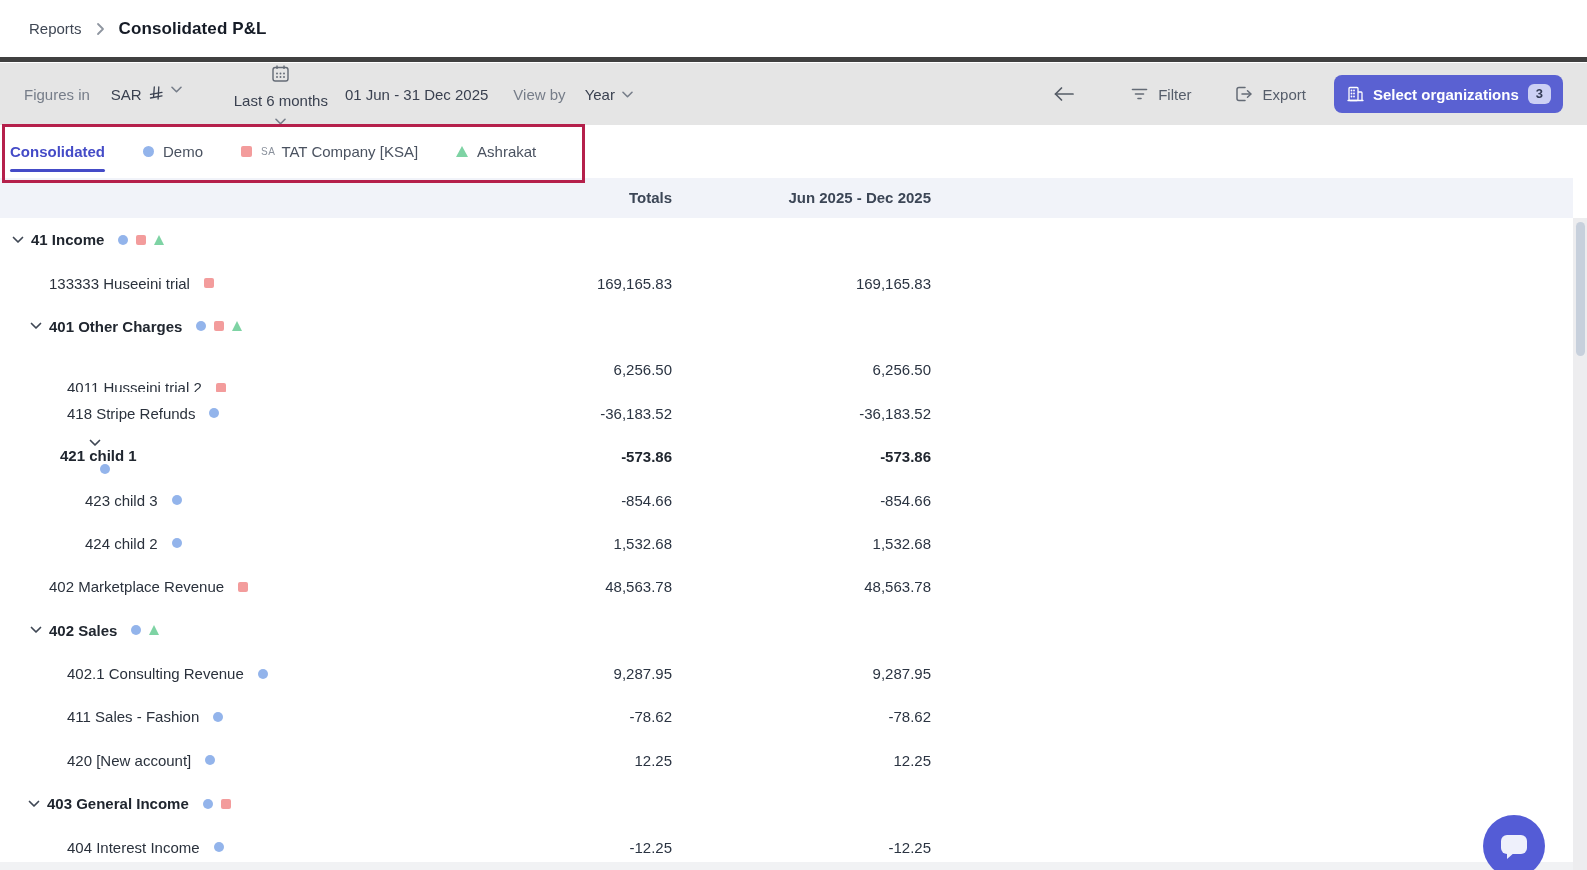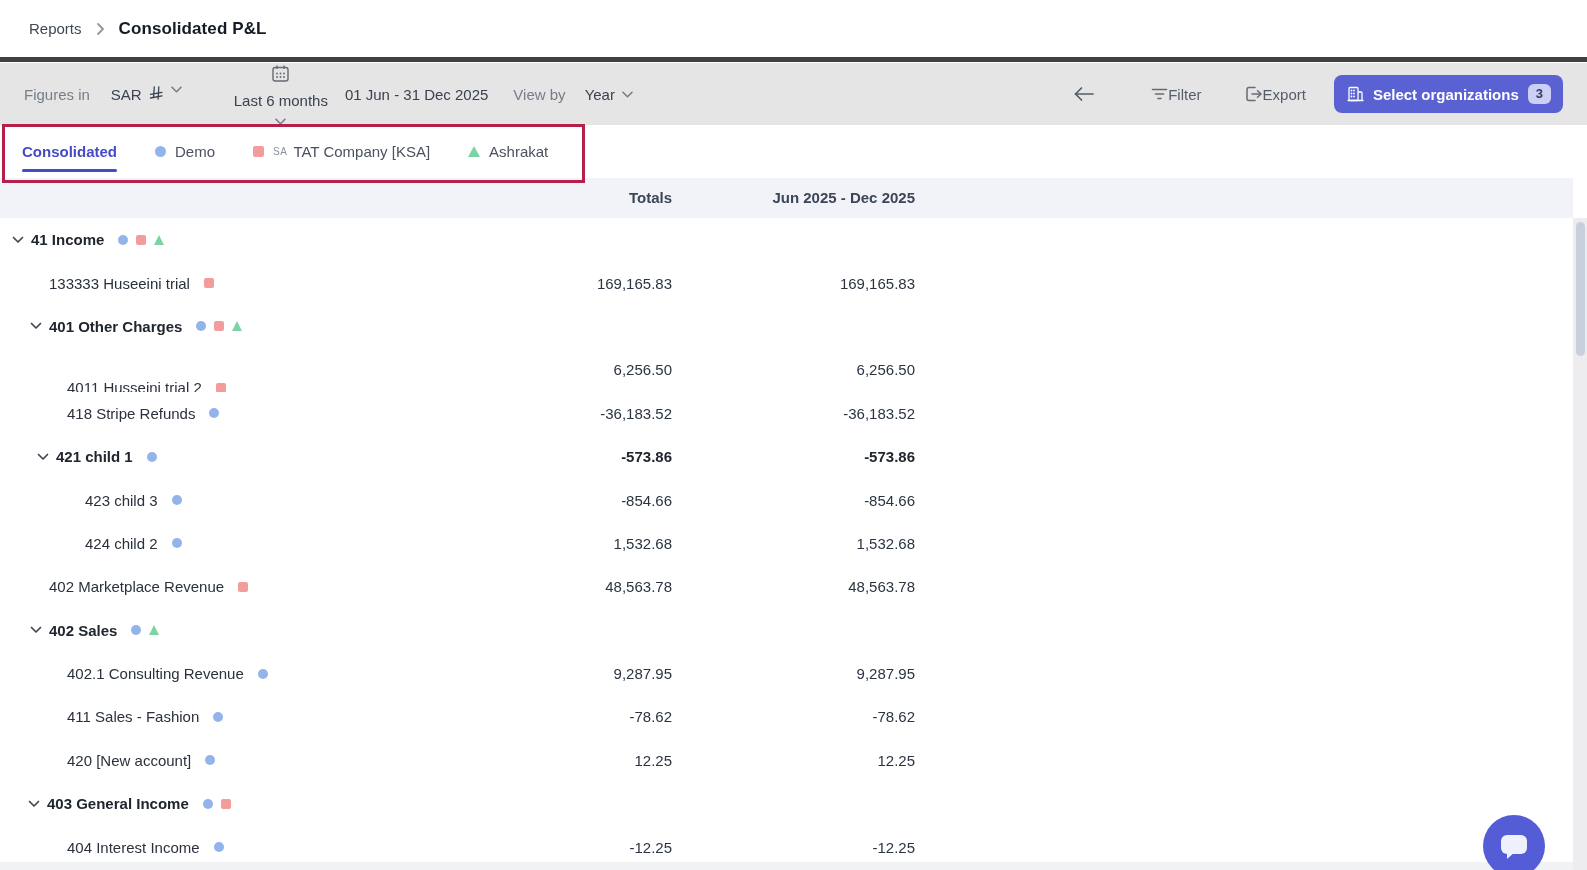--- a/index.html
+++ b/index.html
@@ -20,33 +20,33 @@
   .tb-left { display:flex; align-items:center; }
   .tb-right { margin-left:auto; display:flex; align-items:center; }
   .muted { color:#767d89; font-size:15px; }
   .strong { color:#3a4150; font-size:15px; }
   .cur-group { display:flex; align-items:flex-start; gap:7px; margin-left:21px; cursor:pointer; }
   .cal-group { display:flex; align-items:center; gap:9px; margin-left:52px; cursor:pointer;flex-direction:column; }
   .date-range { margin-left:17px; }
   .viewby-label { margin-left:25px; }
   .viewby-group { display:flex; align-items:center; gap:7px; margin-left:19px; cursor:pointer; }
   .icon { display:inline-flex; align-items:center; justify-content:center; }
-  .tb-btn { display:flex; align-items:center; gap:0; color:#555d6a; font-size:15px; cursor:pointer; }
+  .tb-btn { display:flex; align-items:center; gap:10px; color:#555d6a; font-size:15px; cursor:pointer; }
   .back-arrow { margin-right:56px; cursor:pointer; }
   .filter-btn { margin-right:42px; }
   .export-btn { margin-right:28px; }
   .select-orgs { height:38px; background:var(--c-accent,#5a61d2); border:none; border-radius:8px;
                  display:flex; align-items:center; gap:9px; padding:0 12px 0 13px; cursor:pointer; }
   .select-orgs-label { color:#fff; font-size:15px; font-weight:600; }
   .org-count-badge { background:#ccd0f4; color:#333b55; font-size:13px; font-weight:600;
                      border-radius:6px; padding:2px 8px; line-height:16px; }
 
   
   .tabs { position:absolute; top:125px; left:0; width:100%; height:53px; background:#fff;
-          display:flex; align-items:center; padding-left:22px;text-align:right; }
+          display:flex; align-items:center; padding-left:10px;text-align:right; }
   .tab { position:relative; height:100%; display:flex; align-items:center; gap:9px;
          margin-right:38px; cursor:pointer; font-size:15px; color:#4a5260; }
   .tab .tab-label { color:#4a5260; }
   .tab.active .tab-label { color:var(--c-active_tab,#444bc7); font-weight:600; }
   .tab.active::after { content:""; position:absolute; left:0; right:0; bottom:6px; height:3px;
                        border-radius:2px; background:var(--c-active_tab,#444bc7); }
   .tab-prefix { font-size:10px; letter-spacing:.5px; color:#8a919c; margin-right:-3px; }
   .tab-marker { display:inline-flex; }
 
   
@@ -70,21 +70,21 @@
   .row-label-area { display:flex; align-items:center; }
   .chevron { display:inline-flex; width:12px; margin-right:7px; }
   .chevron.hidden { visibility:hidden; }
   .row-label { font-size:15px; color:#2a313c; white-space:nowrap; }
   .row.parent .row-label { font-weight:700; color:#20262f; }
   .row-markers { display:inline-flex; align-items:center; gap:8px; margin-left:14px; }
   .row-markers .m-blue-dot, .row-markers .m-red-square { width:10px; height:10px; }
   .row-markers .m-green-triangle { border-left-width:5.5px; border-right-width:5.5px; border-bottom-width:10px; }
   .cell { position:absolute; font-size:15px; color:#2b3442; text-align:right; }
   .cell-totals { left:452px; width:220px; }
-  .cell-period { left:695px; width:220px; }
+  .cell-period { left:711px; width:220px; }
   .row.parent .cell { font-weight:700; color:#20262f; }
 
   
   .scroll-track { position:absolute; top:218px; right:0; width:14px; height:652px; background:#ededef; }
   .scroll-thumb { position:absolute; top:4px; left:2.5px; width:9px; height:134px;
                   background:#c7d0dc; border-radius:5px; }
 
   
   .bottom-strip { position:absolute; left:0; bottom:0; width:1573px; height:8px; background:#f1f2f4; }
 
@@ -315,21 +315,21 @@
       <span class="row-label">418 Stripe Refunds</span>
       <span class="row-markers">
             <span class="m-blue-dot"></span>
           </span>
     </div>
     <div class="cell cell-totals">-36,183.52</div>
     <div class="cell cell-period">-36,183.52</div>
   </div>
 
   <div class="row parent">
-    <div class="row-label-area" style="padding-left: 37px;">
+    <div class="row-label-area" style="padding-left: 60px; flex-direction: column;">
       <span class="chevron">
         <svg width="12" height="8" viewBox="0 0 12 8">
               <path d="M1.5 1.5 L6 6 L10.5 1.5" fill="none" stroke="#3f4754" stroke-width="1.7" stroke-linecap="round" stroke-linejoin="round"></path>
             </svg>
       </span>
       <span class="row-label">421 child 1</span>
       <span class="row-markers">
             <span class="m-blue-dot"></span>
           </span>
     </div>

